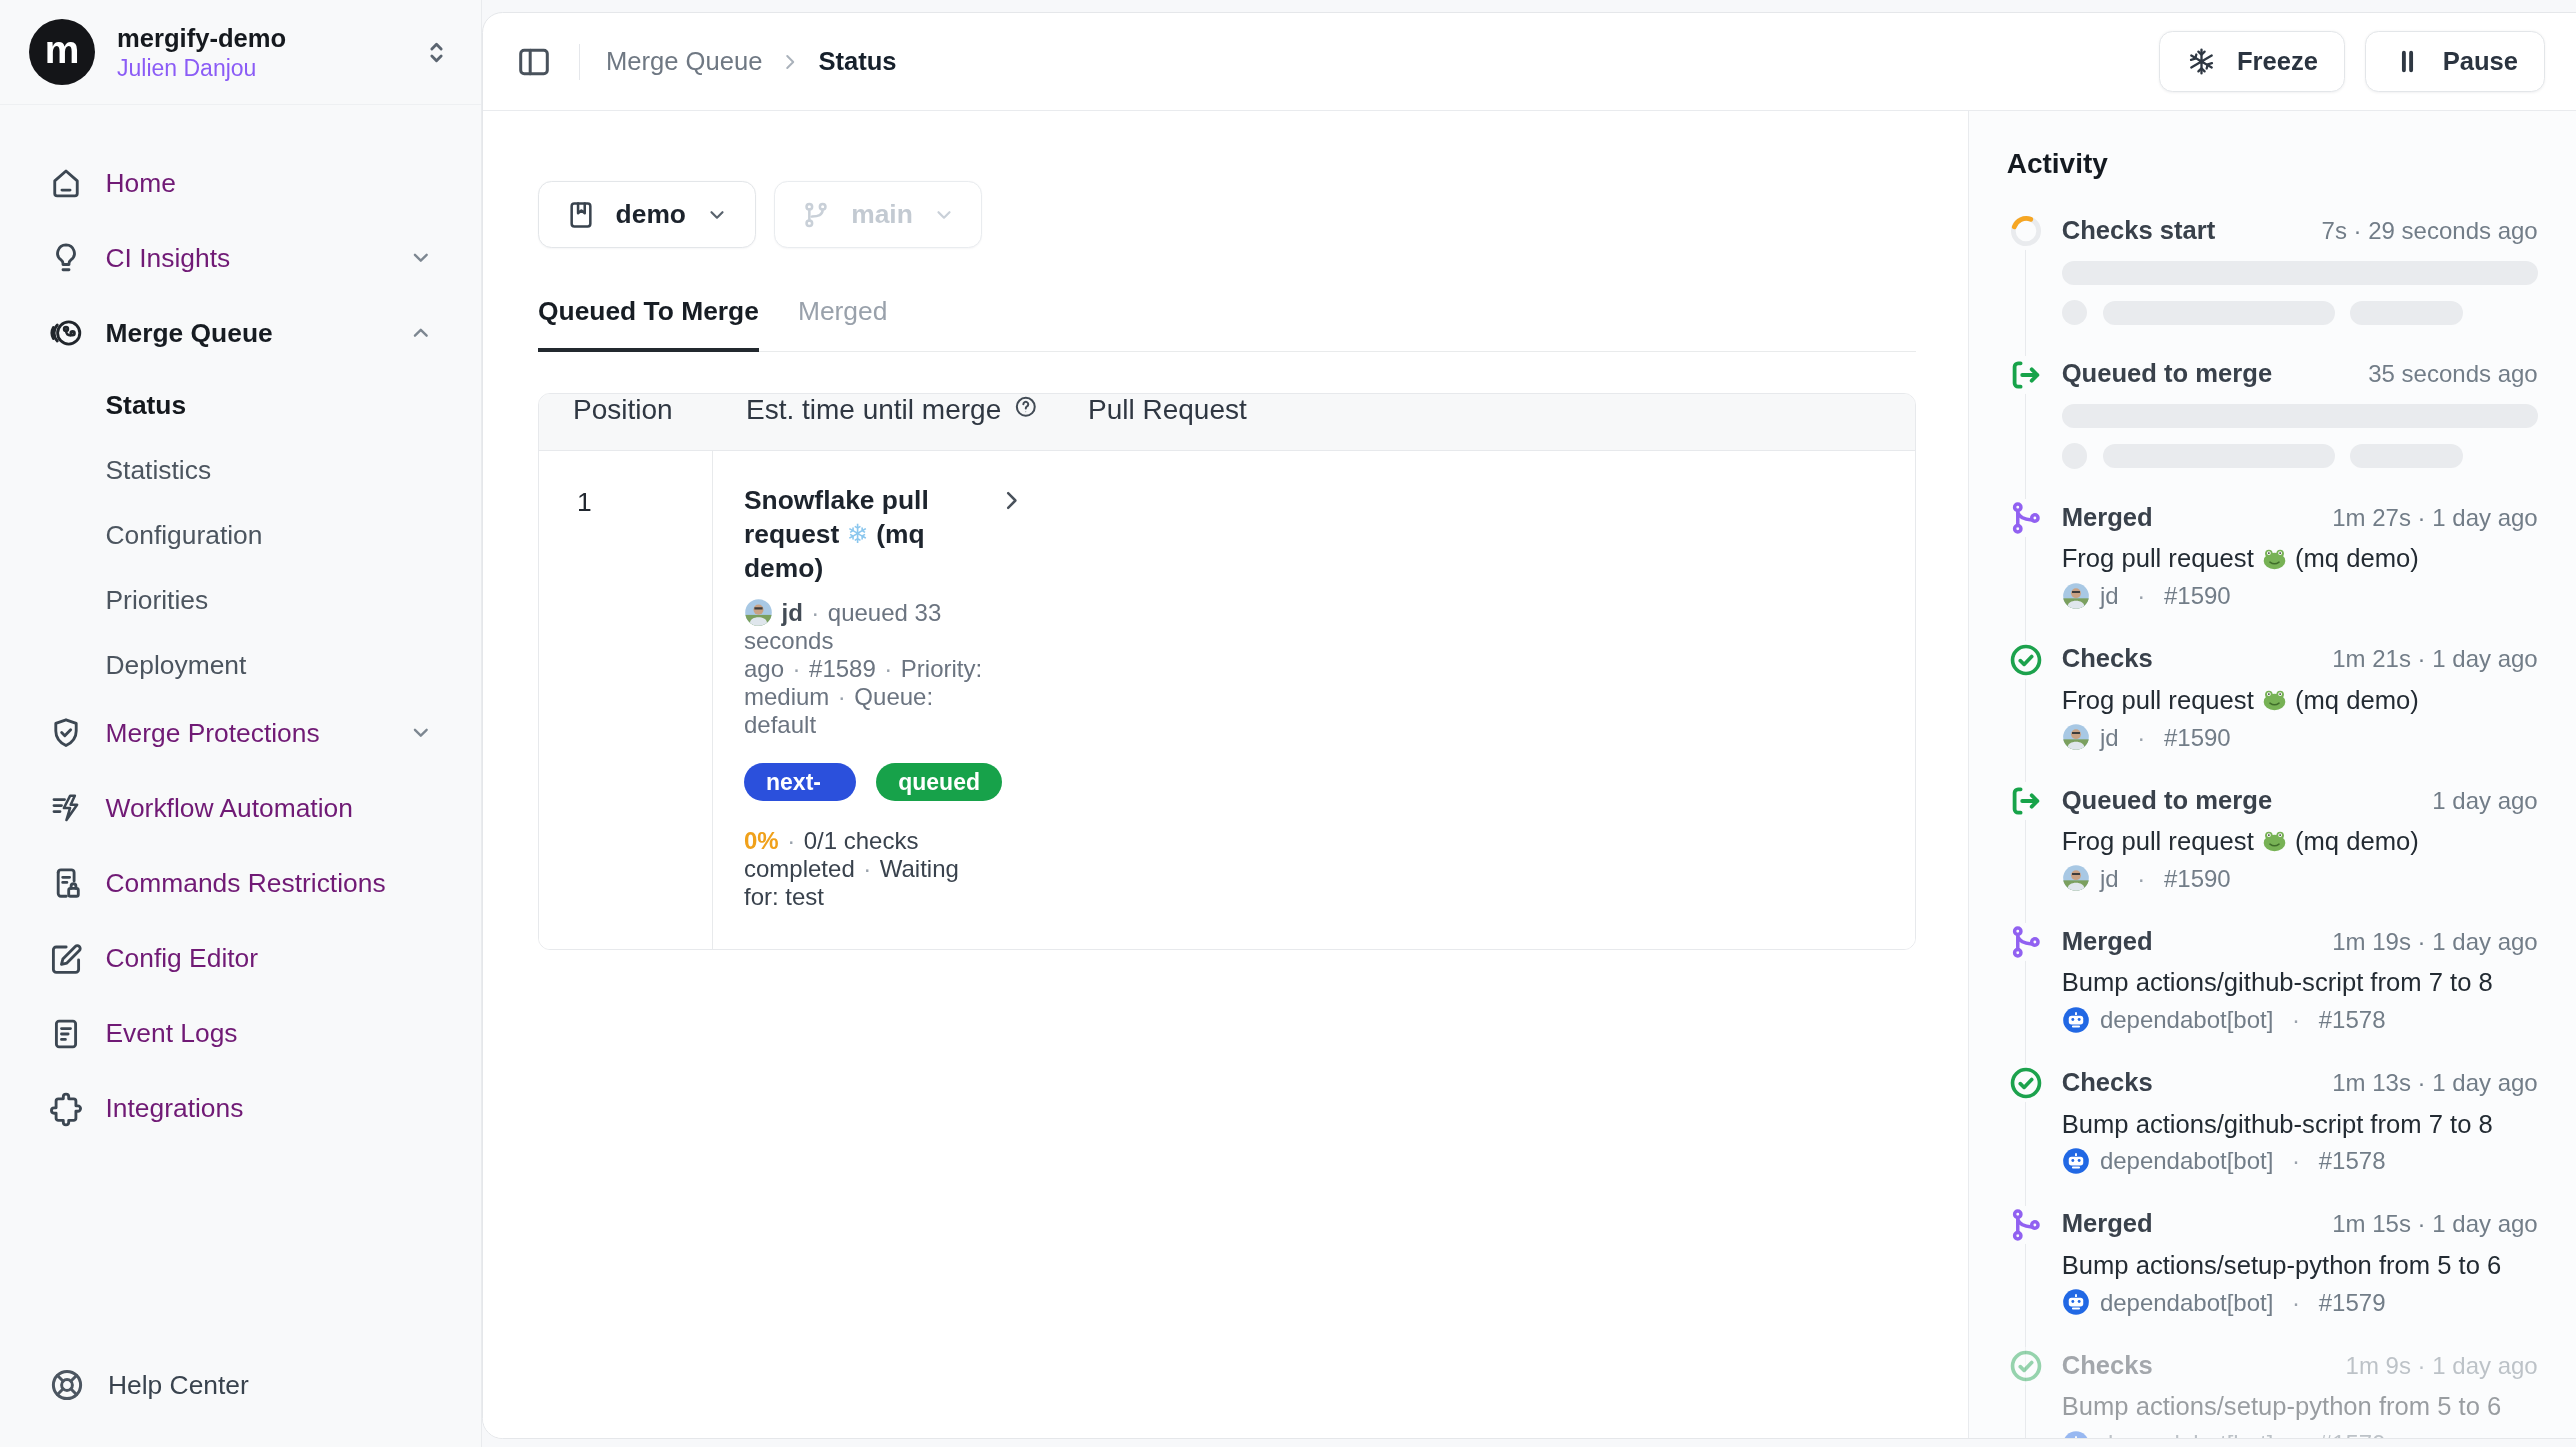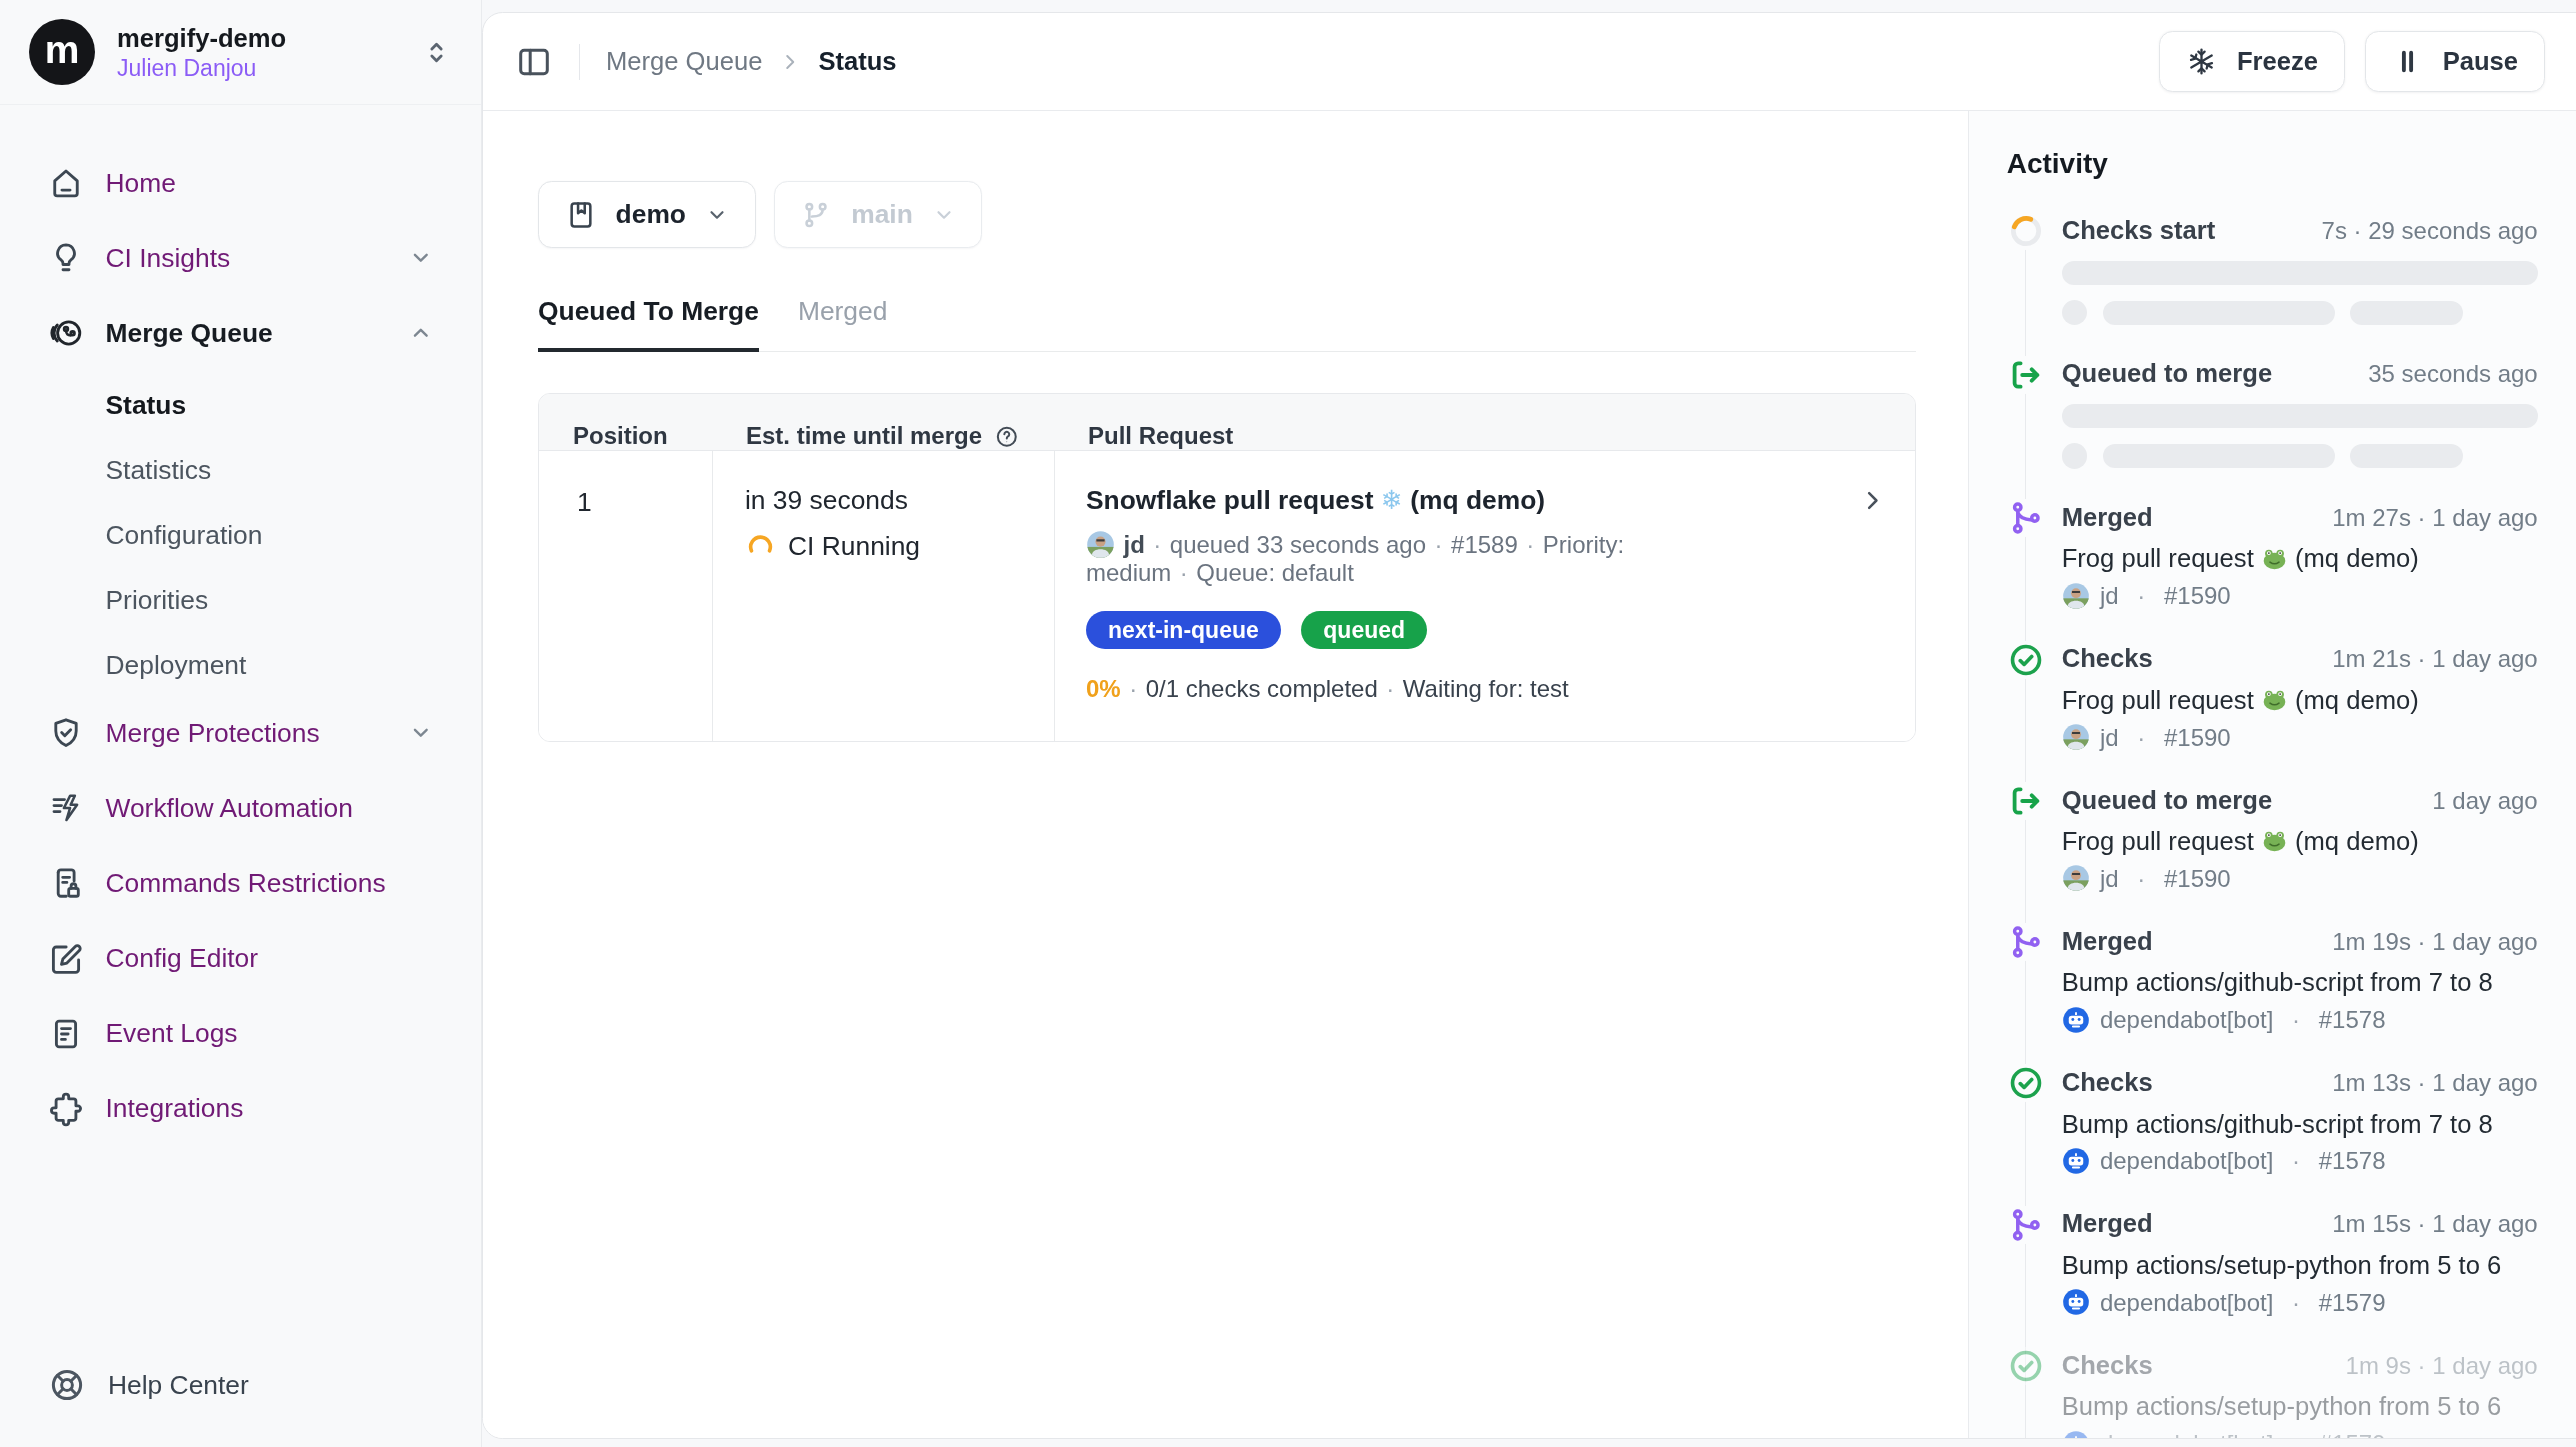--- a/index.html
+++ b/index.html
@@ -71,21 +71,21 @@
   .selbtn.disabled .lead,.selbtn.disabled .chev{color:#c9d0d8;}
 
   
   .tabs{display:flex;gap:39px;border-bottom:0.9px solid #e9ebec;width:1378px;}
   .tab{font-size:26.4px;padding-bottom:20.5px;color:#99a1ab;font-weight:500;cursor:pointer;border-bottom:4.3px solid transparent;margin-bottom:-0.9px;}
   .tab.active{color:#171d24;font-weight:700;border-bottom-color:#23292f;}
 
   
   .qtable{width:1378px;margin-top:41px;border:0.9px solid #e7e9ec;border-radius:12px;overflow:hidden;box-sizing:border-box;}
   .thead{display:grid;grid-template-columns:173px 342px 1fr;background:#f7f8f9;border-bottom:0.9px solid #e7e9ec;}
-  .th{display:flex;align-items:flex-end;gap:12px;height:56px;padding-left:34px;font-size:24px;font-weight:700;color:#2f3742;}
+  .th{display:flex;align-items:flex-start;gap:12px;height:56px;padding-left:34px;font-size:28px;font-weight:400;color:#2f3742;}
   .th .icon{width:25.6px;height:25.6px;color:#434c56;}
   .trow{display:grid;grid-template-columns:173px 342px 1fr;background:#fff;}
   .td{box-sizing:border-box;}
   .td+.td{border-left:0.9px solid #e8eaec;}
   .td-pos{padding:36px 0 0 38px;font-size:26.4px;color:#20262e;}
   .td-eta{padding:34px 0 0 32px;font-size:26.4px;color:#20262e;}
   .ci-line{display:flex;align-items:center;gap:12px;margin-top:15.3px;}
   .ci-line .icon{width:31px;height:31px;}
   .td-pr{position:relative;padding:32px 77px 38px 31px;}
   .pr-title{font-size:26.4px;font-weight:600;color:#1d242d;line-height:34px;}
@@ -361,31 +361,20 @@
                   <circle cx="12" cy="16.6" r="0.4" fill="currentColor" stroke="none"></circle>
                 </svg>
               </span>
             </div>
             <div class="th">
               <span>Pull Request</span>
             </div>
           </div>
         <div class="trow">
           <div class="td td-pos">1</div>
-          <div class="td td-eta">
-            <div>in 39 seconds</div>
-            <div class="ci-line">
-              <span class="icon" id="ci-spin">
-                  <svg viewBox="0 0 24 24" fill="none">
-                    <path d="M5 15.3a7.6 7.6 0 1 1 14 0" stroke="#F6A623" stroke-width="2.8" stroke-linecap="round"></path>
-                  </svg>
-                </span>
-              <span>CI Running</span>
-            </div>
-          </div>
           <div class="td td-pr">
             <div class="pr-title" id="pr-title">Snowflake pull request <span class="snow">❄</span> (mq demo)</div>
             <span class="icon row-chev">
                 <svg viewBox="0 0 24 24" fill="none" stroke="currentColor" stroke-width="2.2" stroke-linecap="round" stroke-linejoin="round">
                   <path d="M9 5.5 15.5 12 9 18.5"></path>
                 </svg>
               </span>
             <div class="pr-meta" id="pr-meta"><span class="avatar"><svg viewBox="0 0 24 24">
                     <defs>
                       <clipPath id="avc">

